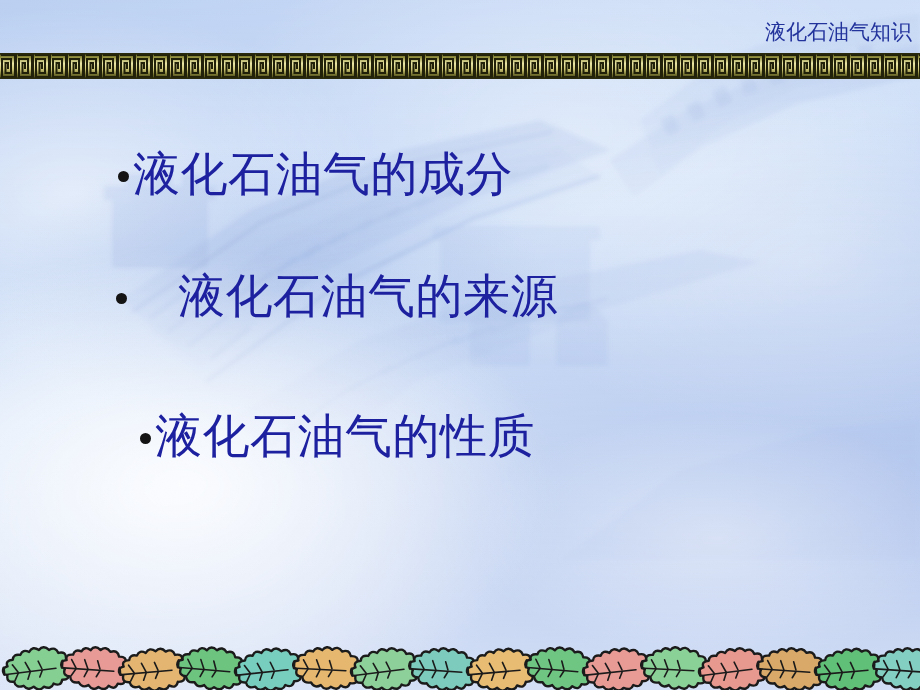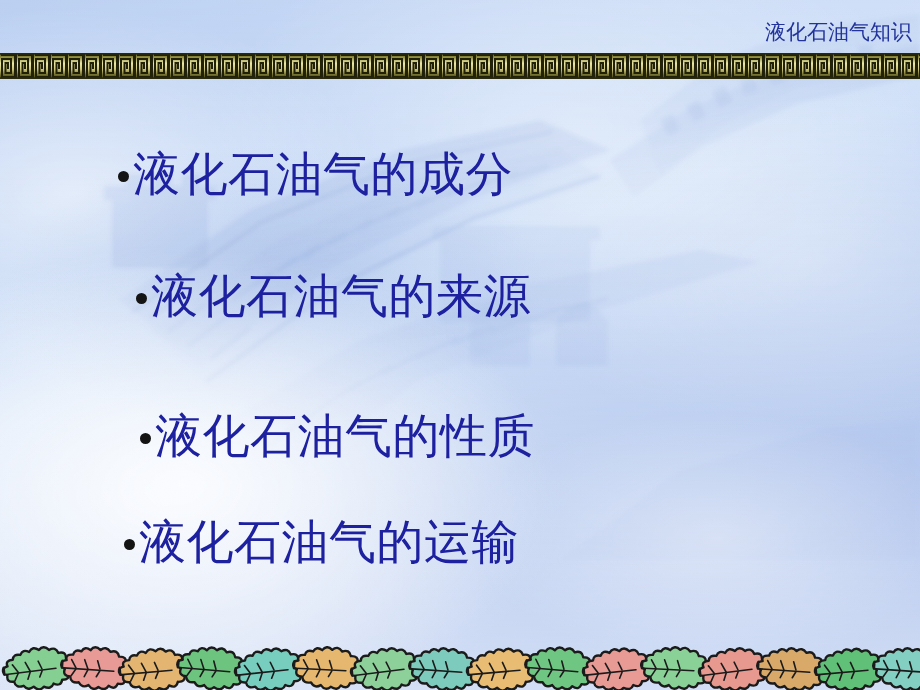--- a/index.html
+++ b/index.html
@@ -108,21 +108,21 @@
   }
   .bullet-text {
     font-size: 47px;
     line-height: 1.05;
     color: #1d21a0;
     font-family: "Liberation Serif", "DejaVu Serif", serif;
     letter-spacing: 0.5px;
   }
 
   .row-0 { left: 118px; top: 150px; }
-  .row-1 { left: 136px; top: 272px; }
+  .row-1 { left: 116px; top: 272px; gap: 47px; }
   .row-2 { left: 140px; top: 412px; }
   .row-3 { left: 124px; top: 518px; }
 
   
   .leaf-band {
     position: absolute;
     left: 0;
     bottom: 0;
     width: 920px;
     height: 44px;
@@ -269,24 +269,20 @@
     <div class="bullet-row row-1">
       <span class="bullet-dot"></span>
       <span class="bullet-text">液化石油气的来源</span>
     </div>
 
     <div class="bullet-row row-2">
       <span class="bullet-dot"></span>
       <span class="bullet-text">液化石油气的性质</span>
     </div>
 
-    <div class="bullet-row row-3">
-      <span class="bullet-dot"></span>
-      <span class="bullet-text">液化石油气的运输</span>
-    </div>
 
   </div>
 
   <svg class="leaf-band" viewBox="0 0 920 44" preserveAspectRatio="none" aria-hidden="true">
     <defs>
 
       <g id="oakleaf">
         <path d="M-26,2
                  q-3,-7 4,-8 q-2,-6 6,-6 q1,-6 8,-4
                  q3,-6 9,-2 q4,-6 10,-1 q5,-5 10,1

